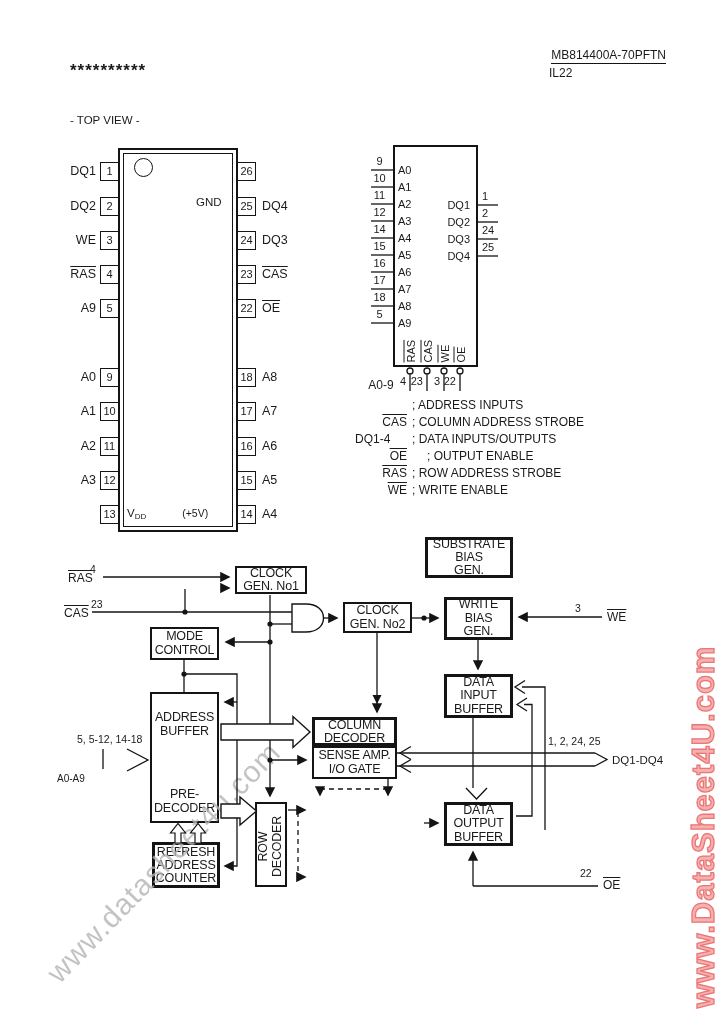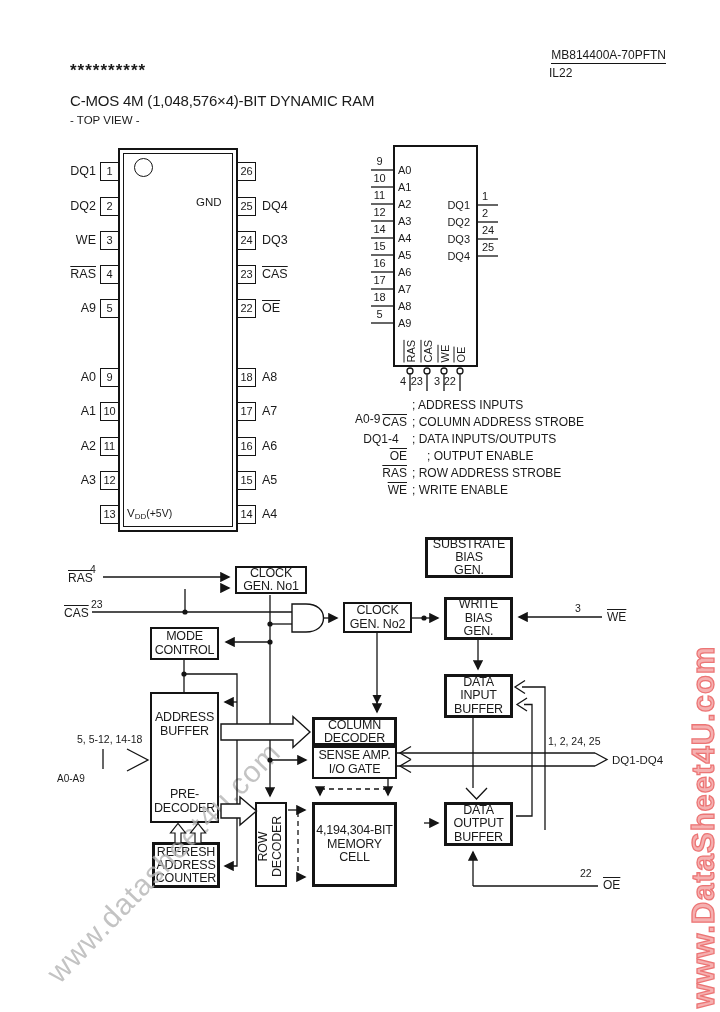--- a/index.html
+++ b/index.html
@@ -37,29 +37,28 @@
 </style>
 </head>
 <body>
 
 <div id="page">
 
   <div class="abs" style="left:70px;top:61px;font-size:17px;font-weight:bold;letter-spacing:1px;">**********</div>
   <div class="abs" style="right:54px;top:48px;font-size:12px;border-bottom:1px solid #141414;padding-bottom:1px;">MB814400A-70PFTN</div>
   <div class="abs" style="left:549px;top:66px;font-size:12px;">IL22</div>
 
-  <div class="abs" style="left:70px;top:92px;font-size:15px;letter-spacing:-0.2px;">C-MOS 4M (1,048,576×4)-BIT DYNAMIC RAM</div>
   <div class="abs" style="left:70px;top:114px;font-size:11.5px;">- TOP VIEW -</div>
 
   <div class="abs" style="left:118px;top:148px;width:120px;height:384px;border:2px solid #141414;box-sizing:border-box;background:#fff;z-index:1;"></div>
   <div class="abs" style="left:123px;top:153px;width:110px;height:374px;border:1px solid #141414;box-sizing:border-box;z-index:1;"></div>
   <div class="abs" style="left:134px;top:158px;width:19px;height:19px;border:1.5px solid #141414;border-radius:50%;box-sizing:border-box;z-index:2;"></div>
   <div class="abs" style="left:196px;top:148px;font-size:11.5px;z-index:2;margin-top:48px;">GND</div>
   <div class="abs" style="left:127px;top:507px;font-size:11.5px;z-index:2;">
-    <span>V</span><span style="font-size:8px;vertical-align:-2px;">DD</span><span style="font-size:10.5px;">(+5V)</span>
+    <span>V</span><span style="font-size:8px;vertical-align:-2px;">DD</span><span style="font-size:10.5px;margin-left:36px;">(+5V)</span>
   </div>
 
   <div class="pbox" style="left:100px;top:162px;">1</div>
   <div class="pbox" style="left:100px;top:197px;">2</div>
   <div class="pbox" style="left:100px;top:231px;">3</div>
   <div class="pbox" style="left:100px;top:265px;">4</div>
   <div class="pbox" style="left:100px;top:299px;">5</div>
   <div class="pbox" style="left:100px;top:368px;">9</div>
   <div class="pbox" style="left:100px;top:402px;">10</div>
   <div class="pbox" style="left:100px;top:437px;">11</div>
@@ -130,23 +129,23 @@
 
   <div class="llab rot ovl" style="left:385px;top:331px;width:50px;height:13px;text-align:left;">RAS</div>
   <div class="llab rot ovl" style="left:402px;top:331px;width:50px;height:13px;text-align:left;">CAS</div>
   <div class="llab rot ovl" style="left:419px;top:331px;width:50px;height:13px;text-align:left;">WE</div>
   <div class="llab rot ovl" style="left:435px;top:331px;width:50px;height:13px;text-align:left;">OE</div>
   <div class="lnum" style="left:389px;width:17px;text-align:right;top:375px;">4</div>
   <div class="lnum" style="left:406px;width:17px;text-align:right;top:375px;">23</div>
   <div class="lnum" style="left:423px;width:17px;text-align:right;top:375px;">3</div>
   <div class="lnum" style="left:439px;width:17px;text-align:right;top:375px;">22</div>
 
-  <div class="leg" style="left:355px;width:52px;text-align:left;top:412px;">A0-9</div>
+  <div class="leg" style="left:355px;width:52px;text-align:center;top:378px;">A0-9</div>
   <div class="leg ovl" style="left:355px;width:52px;text-align:right;top:415px;">CAS</div>
-  <div class="leg" style="left:355px;width:52px;text-align:center;top:432px;">DQ1-4</div>
+  <div class="leg" style="left:355px;width:52px;text-align:left;top:432px;">DQ1-4</div>
   <div class="leg ovl" style="left:355px;width:52px;text-align:right;top:449px;">OE</div>
   <div class="leg ovl" style="left:355px;width:52px;text-align:right;top:466px;">RAS</div>
   <div class="leg ovl" style="left:355px;width:52px;text-align:right;top:483px;">WE</div>
   <div class="leg" style="left:412px;top:398px;">; ADDRESS INPUTS</div>
   <div class="leg" style="left:412px;top:415px;">; COLUMN ADDRESS STROBE</div>
   <div class="leg" style="left:412px;top:432px;">; DATA INPUTS/OUTPUTS</div>
   <div class="leg" style="left:427px;top:449px;">; OUTPUT ENABLE</div>
   <div class="leg" style="left:412px;top:466px;">; ROW ADDRESS STROBE</div>
   <div class="leg" style="left:412px;top:483px;">; WRITE ENABLE</div>
 
@@ -172,23 +171,20 @@
 ADDRESS
 COUNTER</div>
   <div class="blk thick" style="left:312px;top:717px;width:85px;height:29px;line-height:12.5px;">COLUMN
 DECODER</div>
   <div class="blk" style="left:312px;top:746px;width:85px;height:33px;">SENSE AMP.
 I/O GATE</div>
   <div class="blk" style="left:255px;top:802px;width:32px;height:85px;display:block;">
     <div class="pre rot" style="position:absolute;left:-27px;top:29px;width:80px;height:27px;line-height:13.5px;text-align:center;">ROW
 DECODER</div>
   </div>
-  <div class="blk thick" style="left:312px;top:802px;width:85px;height:85px;">4,194,304-BIT
-MEMORY
-CELL</div>
   <div class="blk thick" style="left:444px;top:674px;width:69px;height:44px;">DATA
 INPUT
 BUFFER</div>
   <div class="blk thick" style="left:444px;top:802px;width:69px;height:44px;">DATA
 OUTPUT
 BUFFER</div>
 
   <div class="sig ovl" style="left:68px;top:571px;">RAS</div>
   <div class="pin" style="left:90px;top:563px;">4</div>
   <div class="sig ovl" style="left:64px;top:606px;">CAS</div>

